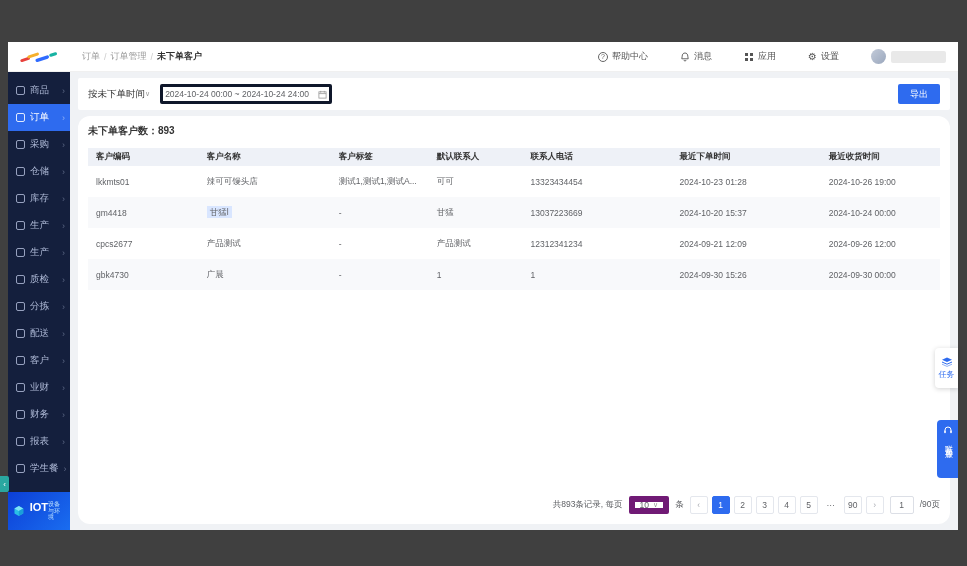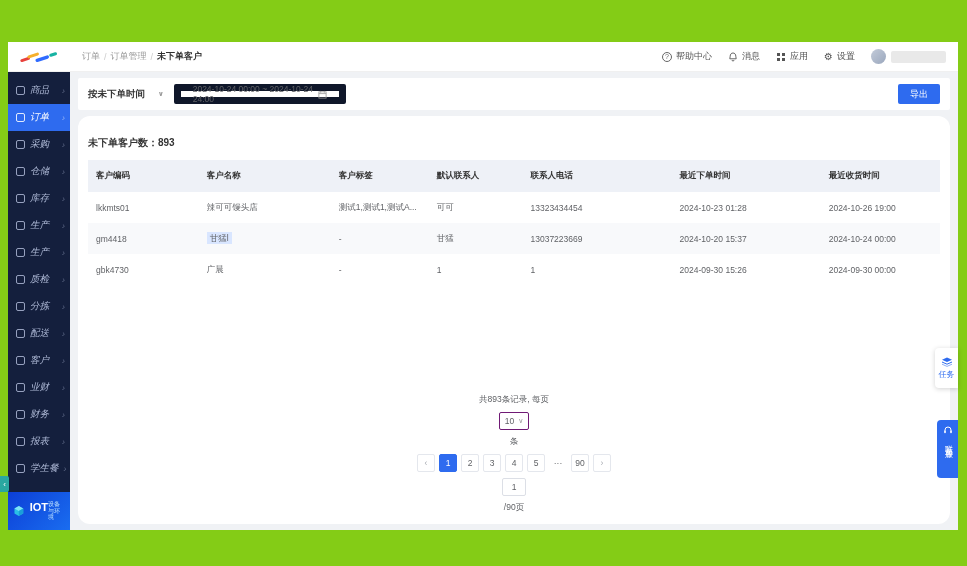--- a/index.html
+++ b/index.html
@@ -1,66 +1,66 @@
 <!DOCTYPE html>
 <html><head>
 <meta charset="utf-8">
 <style>
   * { margin:0; padding:0; box-sizing:border-box; }
   html,body { width:967px; height:566px; background:#fff; font-family:"Liberation Sans","DejaVu Sans",sans-serif; overflow:hidden; }
-  .canvas { position:relative; width:967px; height:566px; background:#84cc16; }
+  .canvas { position:relative; width:967px; height:566px; background:#404040; }
   .app { position:absolute; left:8px; top:42px; width:950px; height:488px; background:#f0f2f5; display:flex; flex-direction:column; }
 
   
   .topbar { height:30px; background:#fff; display:flex; align-items:center; border-bottom:1px solid #f0f0f0; flex:0 0 30px; }
   .logo-area { width:62px; display:flex; align-items:center; justify-content:center; flex:0 0 62px; }
   .breadcrumb { margin-left:12px; font-size:9px; color:#999; display:flex; gap:4px; align-items:center; }
   .bc-item.current { color:#333; font-weight:bold; }
   .bc-sep { color:#ccc; }
-  .topbar-right { margin-left:auto; display:flex; align-items:center; gap:16px; padding-right:12px; font-size:9px; color:#555; }
+  .topbar-right { margin-left:auto; display:flex; align-items:center; gap:32px; padding-right:12px; font-size:9px; color:#555; }
   .tb-item { display:flex; align-items:center; gap:4px; cursor:pointer; }
   .icon-circle { width:10px; height:10px; border:1px solid #666; border-radius:50%; font-size:7px; display:flex; align-items:center; justify-content:center; color:#666; }
   .gear { font-size:10px; line-height:1; color:#555; }
   .user { display:flex; align-items:center; gap:5px; }
   .avatar { width:15px; height:15px; border-radius:50%; background:linear-gradient(135deg,#c3cbd9,#9aa7bd); }
   .redacted { width:55px; height:12px; background:#e9e9e9; border-radius:2px; filter:blur(0.5px); }
 
   
   .body-row { flex:1; display:flex; min-height:0; }
   .sidebar { width:62px; flex:0 0 62px; background:#141f3d; color:#aeb9d6; display:flex; flex-direction:column; }
   .side-menu { flex:1; padding-top:5px; overflow:hidden; }
-  .side-item { height:27px; display:flex; align-items:center; gap:5px; padding:0 5px 0 8px; font-size:9.5px; cursor:pointer;font-style:italic; }
+  .side-item { height:27px; display:flex; align-items:center; gap:5px; padding:0 5px 0 8px; font-size:9.5px; cursor:pointer; }
   .side-item .s-icon { width:9px; height:9px; border:1.2px solid currentColor; border-radius:2px; opacity:.85; flex:0 0 9px; }
   .side-item .s-label { white-space:nowrap; }
   .side-item .s-chev { margin-left:auto; opacity:.45; font-size:9px; }
   .side-item.active { background:#2e6bef; color:#fff; }
   .iot { height:38px; flex:0 0 38px; background:linear-gradient(135deg,#0c3fd6,#1a6df0); display:flex; align-items:center; gap:5px; padding:0 5px; }
   .iot-texts { display:flex; flex-direction:row; line-height:1.1; }
   .iot-title { color:#fff; font-weight:bold; font-size:11px; }
   .iot-sub { color:#bfe3ff; font-size:6px; }
 
   
   .content { flex:1; padding:6px 8px; display:flex; flex-direction:column; gap:6px; min-width:0; overflow:hidden; }
   .filter-card { background:#fff; border-radius:2px; height:32px; flex:0 0 32px; display:flex; align-items:center; gap:10px; padding:0 10px; }
-  .filter-label { font-size:9.5px; color:#333; display:flex; align-items:center; gap:13px; cursor:pointer;font-weight:bold; }
+  .filter-label { font-size:9.5px; color:#333; display:flex; align-items:center; gap:0; cursor:pointer; }
   .chev { font-size:7px; color:#999; }
-  .date-input { width:172px; height:20px; border:7px solid #0f172a; border-radius:2px; display:flex; align-items:center; padding:0 12px; font-size:8.5px; color:#606266; cursor:pointer; }
+  .date-input { width:172px; height:20px; border:3px solid #0f172a; border-radius:2px; display:flex; align-items:center; padding:0 2px; font-size:8.5px; color:#606266; cursor:pointer; }
   .date-input .cal { margin-left:auto; display:flex; }
   .export-btn { margin-left:auto; background:#2e6bef; color:#fff; font-size:9px; height:20px; padding:0 12px; border-radius:2px; border:none; cursor:pointer; }
 
-  .main-card { background:#fff; border-radius:12px; flex:1; padding:16px 10px 10px; display:flex; flex-direction:column; min-height:0; }
+  .main-card { background:#fff; border-radius:12px; flex:1; padding:4px 10px 10px; display:flex; flex-direction:column; min-height:0; }
   .summary { font-size:10px; color:#333; font-weight:bold; margin:4px 0 10px; }
   table { width:100%; border-collapse:collapse; table-layout:fixed; font-size:8.5px; color:#606266; }
-  thead th { background:#eef1f7; text-align:left; font-weight:bold; color:#333; height:32px; padding:0 8px; font-size:8.5px; white-space:nowrap; overflow:hidden; }
+  thead th { background:#eef1f7; text-align:left; font-weight:bold; color:#333; height:18px; padding:0 8px; font-size:8.5px; white-space:nowrap; overflow:hidden; }
   tbody td { height:31px; padding:0 8px; white-space:nowrap; overflow:hidden; text-overflow:ellipsis; }
   tbody tr:nth-child(even) { background:#f8f9fb; }
   .sel { background:#d9e6ff; padding:1px 3px; }
 
-  .pagination { margin-top:auto; display:flex; align-items:center; justify-content:flex-end; gap:6px; padding-top:8px; font-size:8.5px; color:#606266;flex-direction:column; }
-  .page-size { border:1px solid #701a75; border-radius:2px; height:18px; padding:0 5px; display:flex; align-items:center; gap:4px; cursor:pointer; }
+  .pagination { margin-top:auto; display:flex; align-items:center; justify-content:flex-end; gap:6px; padding-top:8px; font-size:8.5px; color:#606266; }
+  .page-size { border:6px solid #701a75; border-radius:2px; height:18px; padding:0 5px; display:flex; align-items:center; gap:4px; cursor:pointer; }
   .pager { display:flex; align-items:center; gap:4px; }
   .page-btn { min-width:18px; height:18px; border:1px solid #e4e7ed; background:#fff; border-radius:2px; display:flex; align-items:center; justify-content:center; padding:0 3px; cursor:pointer; color:#606266; }
   .page-btn.active { background:#2e6bef; border-color:#2e6bef; color:#fff; }
   .page-btn.ellipsis { border:none; }
   .page-btn.nav { color:#a8abb2; }
   .jump-input { width:24px; height:18px; border:1px solid #dcdfe6; border-radius:2px; display:flex; align-items:center; justify-content:center; }
 
   
   .float-task { position:absolute; right:9px; top:348px; width:23px; height:40px; background:#fff; border-radius:4px 0 0 4px; box-shadow:0 1px 5px rgba(0,0,0,.18); display:flex; flex-direction:column; align-items:center; justify-content:center; gap:2px; color:#2e6bef; font-size:8px; cursor:pointer; }
   .float-support { position:absolute; right:9px; top:420px; width:21px; height:58px; background:#2e6bef; border-radius:4px 0 0 4px; color:#fff; display:flex; flex-direction:column; align-items:center; padding:5px 0 4px; gap:3px; cursor:pointer; }
@@ -267,20 +267,29 @@
                   <td>2024-10-26 19:00</td>
                 </tr>
                 <tr>
                   <td>gm4418</td>
                   <td><span class="sel">甘猛l</span></td>
                   <td>-</td>
                   <td>甘猛</td>
                   <td>13037223669</td>
                   <td>2024-10-20 15:37</td>
                   <td>2024-10-24 00:00</td>
+                </tr>
+                <tr>
+                  <td>cpcs2677</td>
+                  <td>产品测试</td>
+                  <td>-</td>
+                  <td>产品测试</td>
+                  <td>12312341234</td>
+                  <td>2024-09-21 12:09</td>
+                  <td>2024-09-26 12:00</td>
                 </tr>
                 <tr>
                   <td>gbk4730</td>
                   <td>广晨</td>
                   <td>-</td>
                   <td>1</td>
                   <td>1</td>
                   <td>2024-09-30 15:26</td>
                   <td>2024-09-30 00:00</td>
                 </tr>

